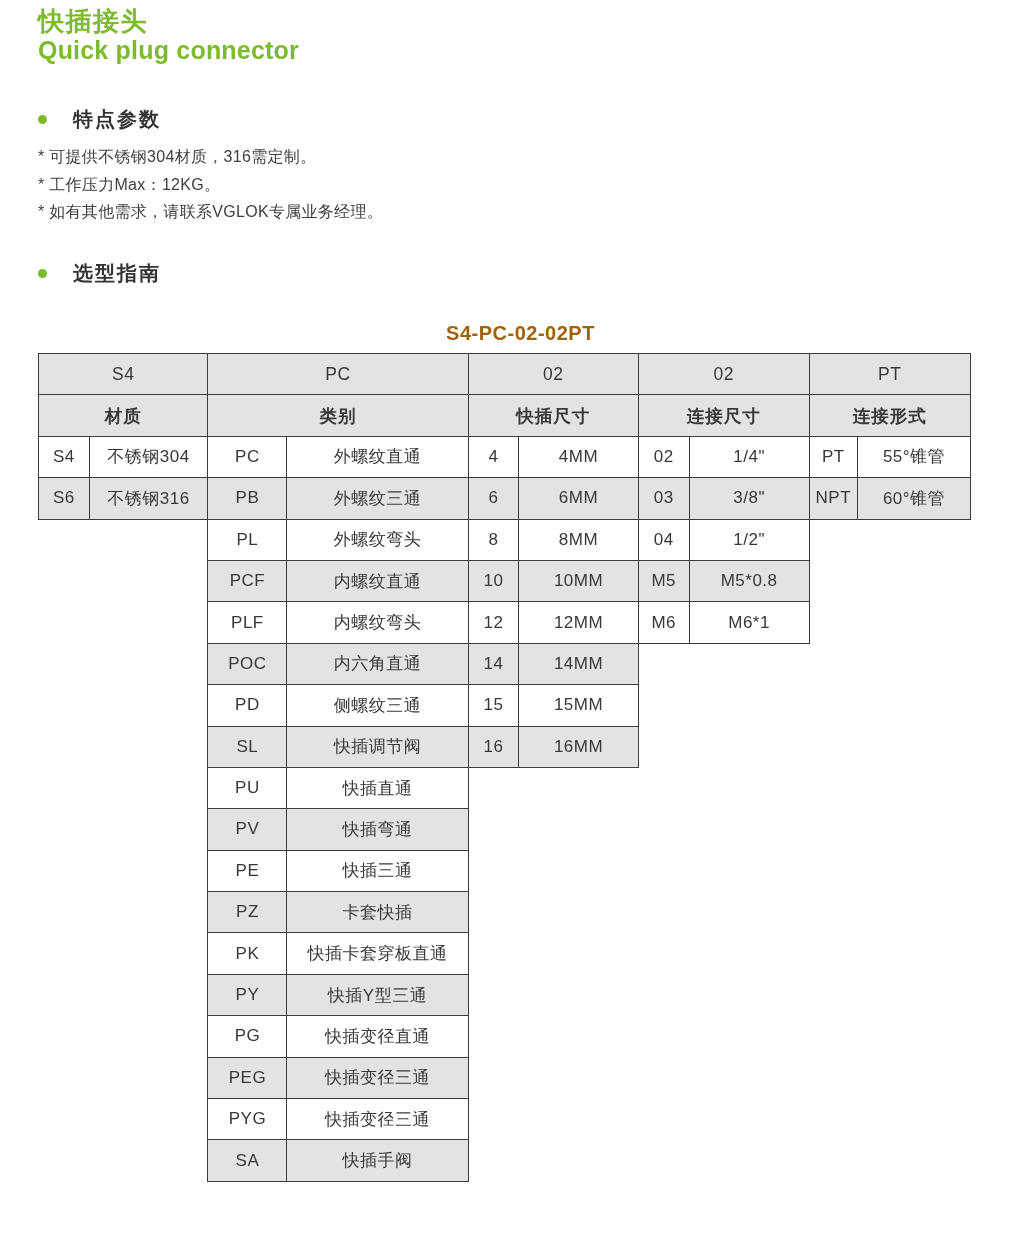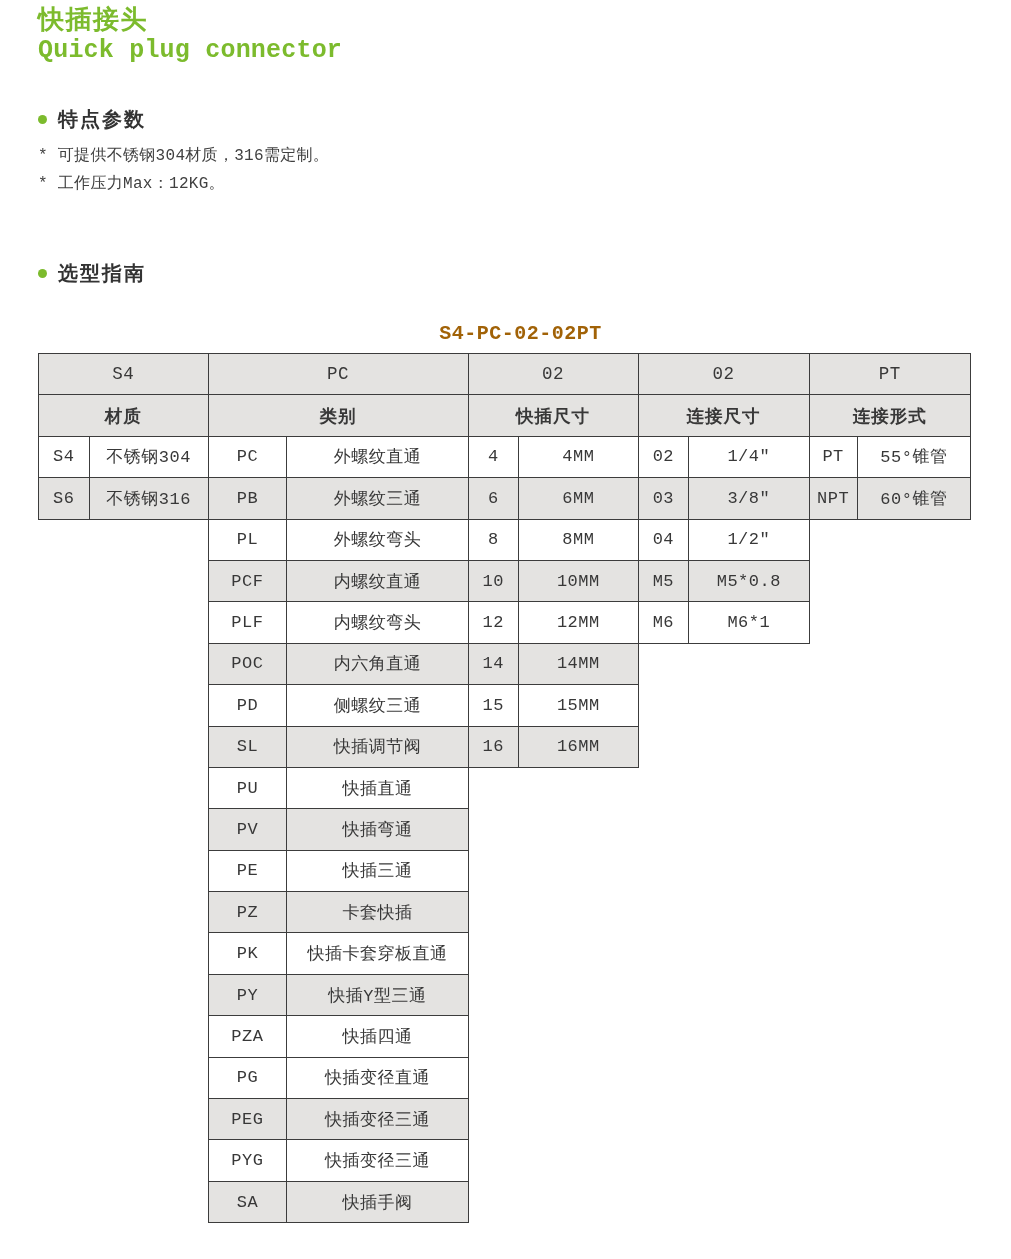--- a/index.html
+++ b/index.html
@@ -4,28 +4,28 @@
 <style>
   :root{
     --accent:#7CBB2D;
     --gray:#E4E3E1;
     --border:#3C3C3C;
     --text:#3A3A3A;
   }
   html,body{margin:0;padding:0;background:#ffffff;}
   .page{
     position:relative;width:971px;height:1259px;background:#ffffff;overflow:hidden;
-    font-family:Liberation Mono, monospace;color:var(--text);
+    font-family:Liberation Sans, sans-serif;color:var(--text);
   }
   
   .title-block{position:absolute;left:38px;top:6px;}
   .title-zh{font-size:26px;font-weight:600;color:var(--accent);line-height:1.18;letter-spacing:1.5px;}
   .title-en{font-size:25px;font-weight:600;color:var(--accent);line-height:1.1;letter-spacing:0.2px;}
   
-  .sec{position:absolute;left:38px;display:flex;align-items:center;gap:11px;}
+  .sec{position:absolute;left:38px;display:flex;align-items:center;gap:26px;}
   .sec-dot{width:9px;height:9px;border-radius:50%;background:var(--accent);flex:0 0 auto;}
   .sec-label{font-size:20px;font-weight:700;color:#333333;letter-spacing:2px;}
   .sec-features{top:106px;}
   .sec-selection{top:260px;}
   
   .notes{position:absolute;left:38px;top:143px;font-size:16px;line-height:27.5px;color:#404040;letter-spacing:0.3px;}
   .note-line{white-space:pre;}
   
   .code-label{
     position:absolute;left:40px;top:322px;width:961px;text-align:center;
@@ -55,20 +55,21 @@
   </div>
 
   <div class="sec sec-features">
     <span class="sec-dot"></span>
     <span class="sec-label">特点参数</span>
   </div>
 
   <div class="notes">
     <div class="note-line">* 可提供不锈钢304材质，316需定制。</div>
     <div class="note-line">* 工作压力Max：12KG。</div>
+    <div class="note-line">* 如有其他需求，请联系VGLOK专属业务经理。</div>
   </div>
 
   <div class="sec sec-selection">
     <span class="sec-dot"></span>
     <span class="sec-label">选型指南</span>
   </div>
 
   <div class="code-label">S4-PC-02-02PT</div>
 
   <table class="sel">
@@ -225,28 +226,20 @@
         <tr class="row-gray">
           <td colspan="2" class="void"></td>
           <td class="cell">PY</td>
           <td class="cell">快插Y型三通</td>
           <td colspan="2" class="void"></td>
           <td colspan="2" class="void"></td>
           <td colspan="2" class="void"></td>
         </tr>
         <tr class="row-white">
           <td colspan="2" class="void"></td>
-          <td class="cell">PZA</td>
-          <td class="cell">快插四通</td>
-          <td colspan="2" class="void"></td>
-          <td colspan="2" class="void"></td>
-          <td colspan="2" class="void"></td>
-        </tr>
-        <tr class="row-white">
-          <td colspan="2" class="void"></td>
           <td class="cell">PG</td>
           <td class="cell">快插变径直通</td>
           <td colspan="2" class="void"></td>
           <td colspan="2" class="void"></td>
           <td colspan="2" class="void"></td>
         </tr>
         <tr class="row-gray">
           <td colspan="2" class="void"></td>
           <td class="cell">PEG</td>
           <td class="cell">快插变径三通</td>

